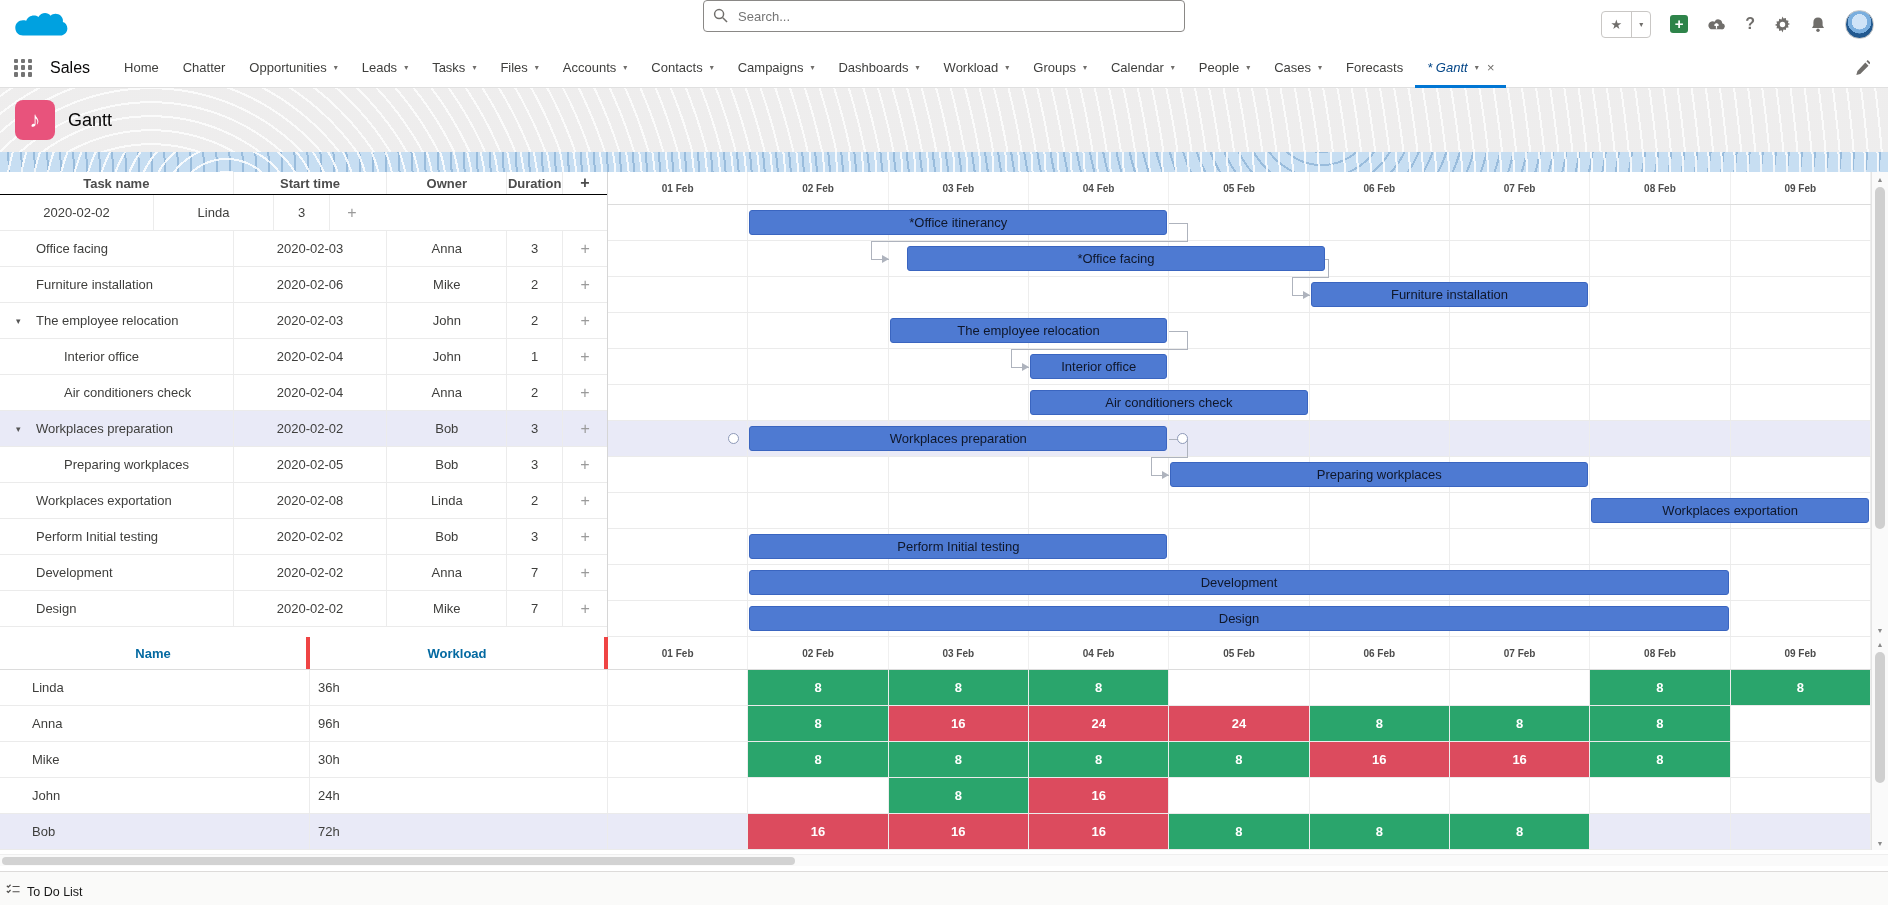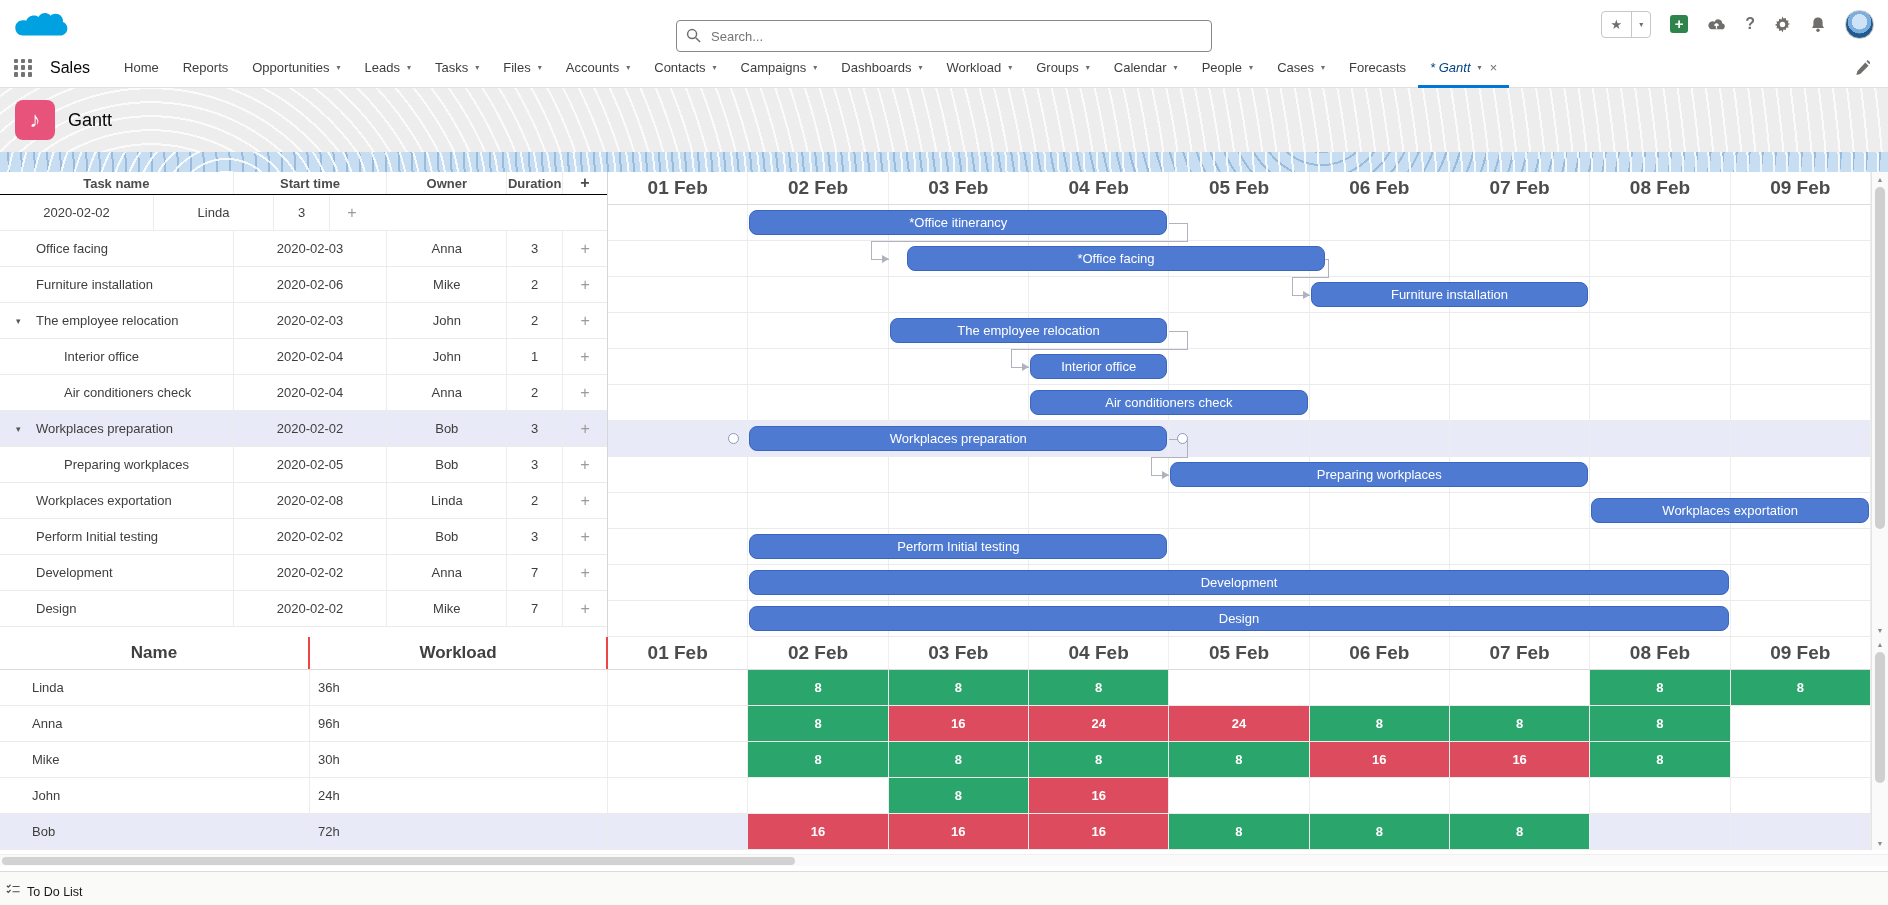--- a/index.html
+++ b/index.html
@@ -6,21 +6,21 @@
   html,body{width:1888px;height:905px;overflow:hidden;background:#fff;
     font-family:"Liberation Sans","DejaVu Sans",sans-serif;color:#3e3e3c}
   :root{
     --bar:#4e7ad2;--bar-border:#3a65c0;--ok:#2aa56c;--over:#dc4b5e;
     --sel:#e9eaf7;--accent:#0176d3;--link:#aeb3bd;
   }
 
   
   .ghead{height:48px;background:#fff;display:flex;align-items:center;padding:0 14px;position:relative}
   .logo{width:54px;height:34px;display:flex;align-items:center}
-  .searchwrap{position:absolute;left:50%;transform:translateX(-50%);top:20px;width:536px;height:32px}
+  .searchwrap{position:absolute;left:50%;transform:translateX(-50%);top:0;width:482px;height:32px}
   .searchwrap input{width:100%;height:100%;border:1px solid #8a8886;border-radius:4px;
     padding:0 12px 0 34px;font:13px "Liberation Sans",sans-serif;color:#333;outline:none;background:#fff}
   .sicon{position:absolute;left:10px;top:8px;line-height:0}
   .hicons{margin-left:auto;display:flex;align-items:center;gap:19px;color:#706e6b}
   .fav{display:flex;align-items:center;border:1px solid #c9c7c5;border-radius:4px;height:27px;background:#fff}
   .fav .star{padding:0 9px;font-size:13px;color:#706e6b}
   .fav .fcaret{padding:0 7px;border-left:1px solid #c9c7c5;font-size:8px;color:#706e6b;height:100%;display:flex;align-items:center}
   .plusbtn{width:18px;height:18px;background:#2e844a;border-radius:3px;color:#fff;font-size:15px;
     line-height:17px;text-align:center;font-weight:bold}
   .hico{line-height:0;display:flex;align-items:center}
@@ -62,46 +62,46 @@
   .gc0.child{padding-left:64px}
   .gc1{width:154px}.gc2{width:120px}.gc3{width:56px}
   .gcadd{width:44px;color:#9a9a9a;font-size:16px;border-right:none;cursor:pointer}
   .caret{position:absolute;left:16px;font-size:9px;color:#555}
   .trow{height:36px;display:flex;border-bottom:1px solid #ebebeb;background:#fff}
   .trow.sel{background:var(--sel)}
   .nametext{white-space:nowrap;overflow:hidden;text-overflow:ellipsis}
 
   .rp{flex:1;position:relative}
   .dhead{height:33px;display:flex;border-bottom:1px solid #dcdcdc}
-  .dcell{flex:1;display:flex;align-items:center;justify-content:center;font-size:19px;font-weight:bold;
+  .dcell{flex:1;display:flex;align-items:center;justify-content:center;font-size:10px;font-weight:bold;
     color:#4c4c4c;border-right:1px solid #f0f0f0}
   .tbody{position:relative;height:432px}
   .xrow{height:36px;display:flex;border-bottom:1px solid #ebebeb;position:relative}
   .xrow.sel{background:var(--sel)}
   .xcell{flex:1;border-right:1px solid #ededed}
   .bar{position:absolute;top:5px;height:25px;background:var(--bar);border:1px solid var(--bar-border);
-    border-radius:8px;color:#ffffff;font-size:13px;display:flex;align-items:center;justify-content:center;
+    border-radius:3px;color:#0f172a;font-size:13px;display:flex;align-items:center;justify-content:center;
     white-space:nowrap;overflow:hidden;z-index:2;cursor:pointer}
   .linklayer{position:absolute;inset:0;z-index:1;pointer-events:none}
   .lseg{position:absolute;background:var(--link)}
   .larrow{position:absolute;width:0;height:0;border:4px solid transparent;border-left:7px solid var(--link)}
   .handle{position:absolute;width:11px;height:11px;border-radius:50%;background:#fff;border:1px solid #8d99b8;z-index:3}
 
   
   .vs{width:17px;border-left:1px solid #e4e4e4;background:#fafafa;display:flex;flex-direction:column;
     align-items:center;padding:1px 0}
   .varrow{font-size:7px;color:#8a8a8a;height:12px;display:flex;align-items:center;cursor:pointer}
   .vtrack{flex:1;width:100%;position:relative}
   .vthumb{position:absolute;left:3px;right:3px;background:#cfcfcf;border-radius:5px}
 
   
   .gres{position:relative;padding-right:17px}
   .rhead{height:33px;display:flex;border-bottom:1px solid #dcdcdc}
-  .rhcell{font-weight:bold;color:#404040;display:flex;align-items:center;justify-content:center;
-    font-size:17px;border-right:2px solid #ef4444}
+  .rhcell{font-weight:bold;color:#0369a1;display:flex;align-items:center;justify-content:center;
+    font-size:13px;border-right:4px solid #ef4444}
   .rc0{width:310px}.rc1{width:298px}
   .rrow{height:36px;display:flex;border-bottom:1px solid #ebebeb;background:#fff}
   .rrow.sel{background:var(--sel)}
   .rrow .rc0{justify-content:flex-start;padding-left:32px;font-size:13px;display:flex;align-items:center;border-right:1px solid #ececec}
   .rrow .rc1{justify-content:flex-start;padding-left:8px;font-size:13px;display:flex;align-items:center;border-right:1px solid #ececec}
   .rcell{flex:1;display:flex;align-items:center;justify-content:center;font-size:13px;font-weight:bold;
     color:#fff;border-right:1px solid #ededed}
   .rcell.ok{background:var(--ok)}
   .rcell.over{background:var(--over)}
   .vs2{position:absolute;right:0;top:0;height:100%}
@@ -173,21 +173,21 @@
       <i></i>
       <i></i>
       <i></i>
   </div>
   <span class="appname">Sales</span>
   <div class="tabbar">
       <div class="tab">
         <span class="tab-label">Home</span>
       </div>
       <div class="tab">
-        <span class="tab-label">Reports</span>
+        <span class="tab-label">Chatter</span>
       </div>
       <div class="tab">
         <span class="tab-label">Opportunities</span>
         <span class="tab-caret">▾</span>
       </div>
       <div class="tab">
         <span class="tab-label">Leads</span>
         <span class="tab-caret">▾</span>
       </div>
       <div class="tab">

